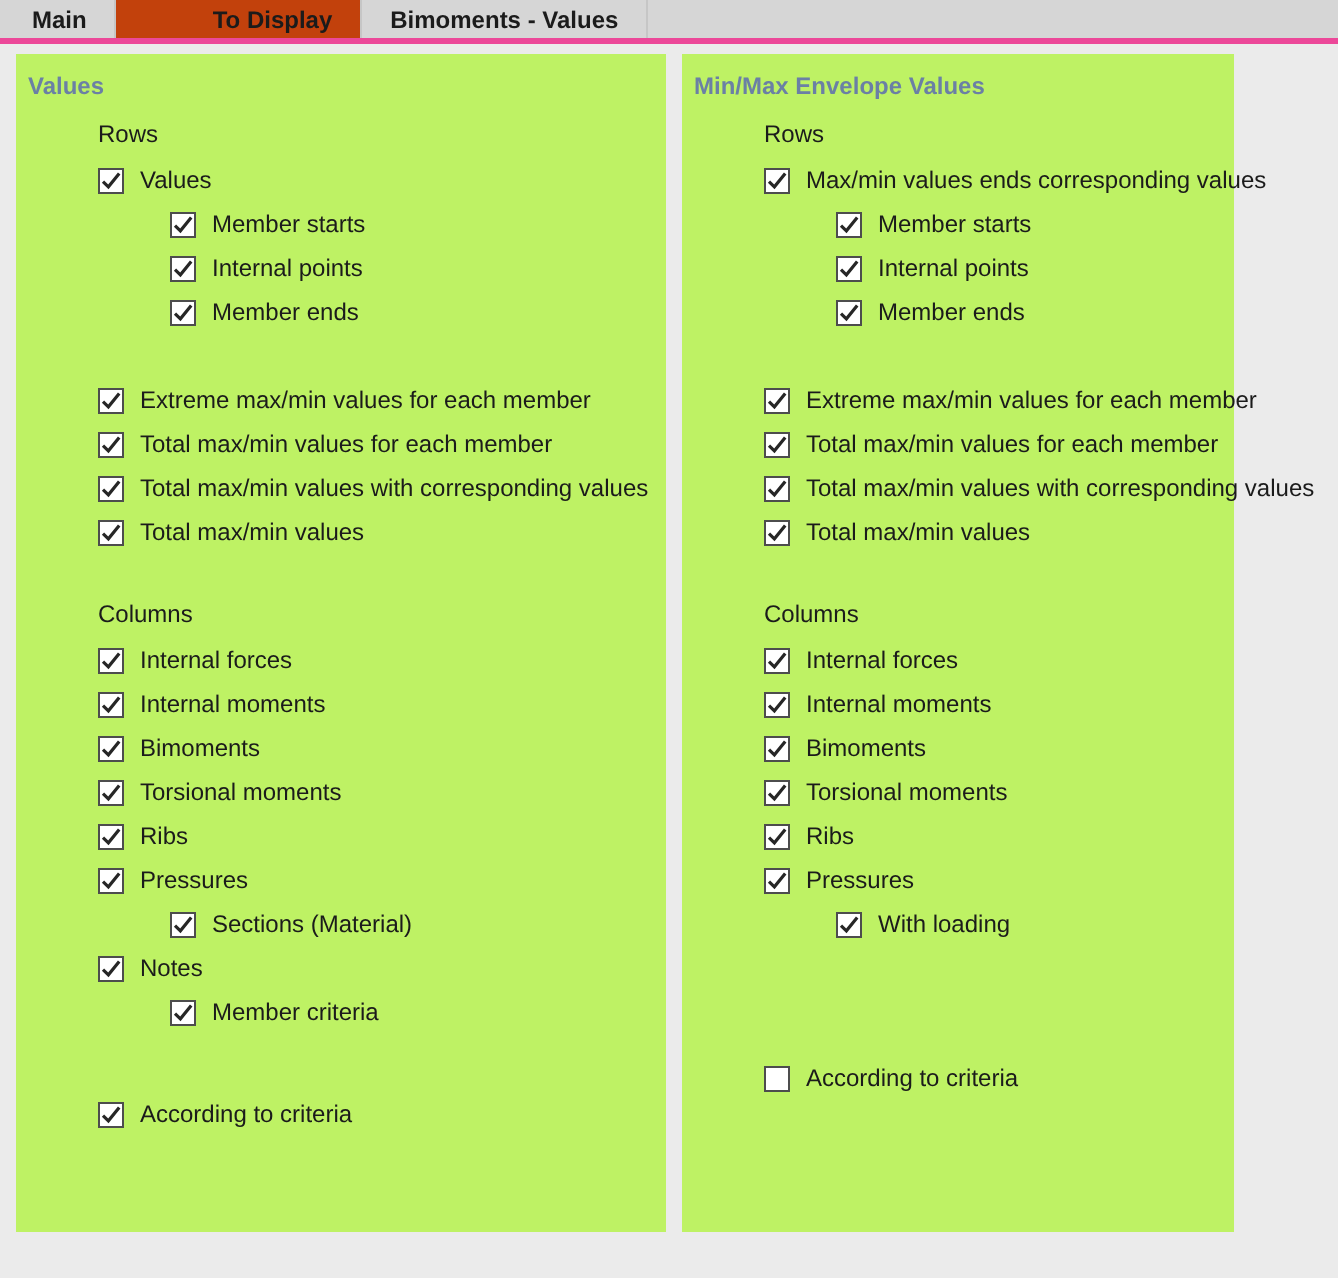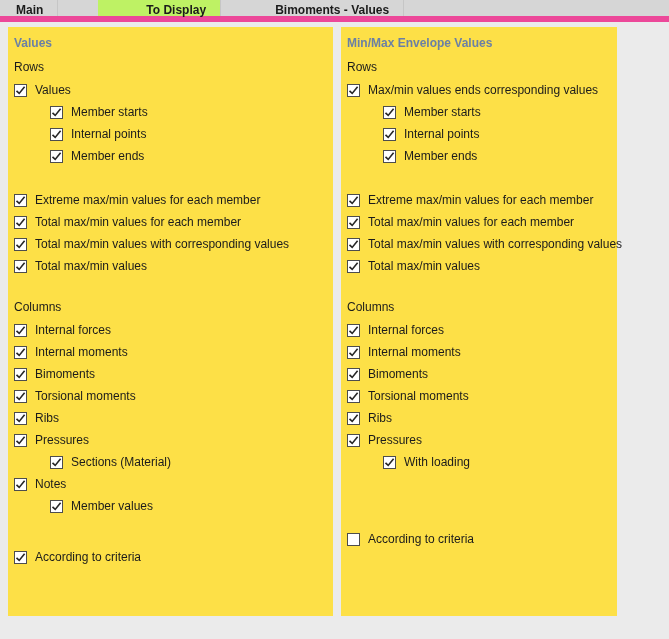--- a/index.html
+++ b/index.html
@@ -12,51 +12,50 @@
     color:#1b1b1b;
     overflow:hidden;
   }
   
   .tabbar{
     height:22px;
     background:#d6d6d6;
     display:flex;
     align-items:stretch;
     padding-left:2px;
-    border-bottom:6px solid #ec4899;
-    gap:40px;
+    border-bottom:3px solid #ec4899;
   }
   .tab{
     line-height:21px;
     padding:0 14px;
     font-weight:bold;
     font-size:12px;
     color:#1b1b1b;
     border-right:1px solid #c6c6c6;
     cursor:default;
     white-space:nowrap;
   }
-  .tab.active{ background:#bef264;padding-left:48px; }
+  .tab.active{ background:#c2410c;padding-left:48px; }
   
   .panel{
     position:absolute;
     top:27px;
     bottom:23px;
-    background:#fde047;
+    background:#bef264;
   }
   .p0{ left:8px;  width:325px; }
   .p1{ left:341px; width:276px; }
   .panel-title{
     margin:9px 0 8px 6px;
     font-weight:bold;
     font-size:12px;
     line-height:15px;
     color:#6b80a5;
   }
-  .sections .section{ margin-top:22px; }
+  .sections .section{ margin-top:22px;margin-left:35px; }
   .sections .section:first-child{ margin-top:0; }
   .p0 .sections .section:nth-child(4){ margin-top:29px; }
   .p1 .sections .section:nth-child(4){ margin-top:55px; }
   .section-label{
     height:16px; line-height:16px;
     margin:0 0 4px 6px;
   }
   .row{
     height:22px;
     display:flex;
@@ -227,21 +226,21 @@
             </svg>
           </span>
           <span class="row-label">Notes</span>
         </div>
         <div class="row ind1">
           <span class="checkbox checked">
             <svg viewBox="0 0 13 13">
               <polyline points="2.5,6.8 5.2,9.4 10.6,2.8"></polyline>
             </svg>
           </span>
-          <span class="row-label">Member values</span>
+          <span class="row-label">Member criteria</span>
         </div>
       </div>
       <div class="section">
         <div class="row">
           <span class="checkbox checked">
             <svg viewBox="0 0 13 13">
               <polyline points="2.5,6.8 5.2,9.4 10.6,2.8"></polyline>
             </svg>
           </span>
           <span class="row-label">According to criteria</span>

